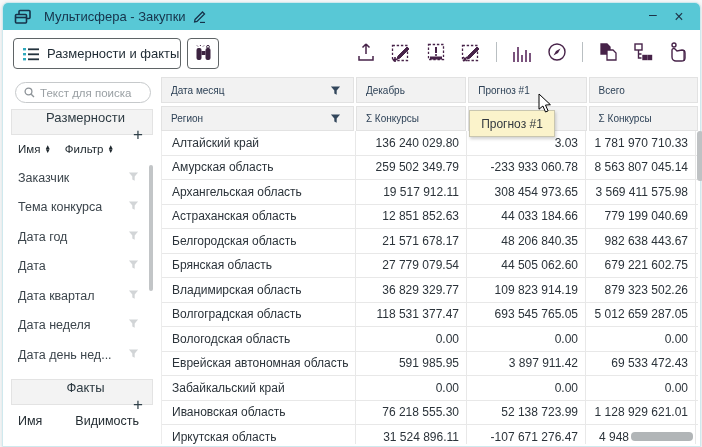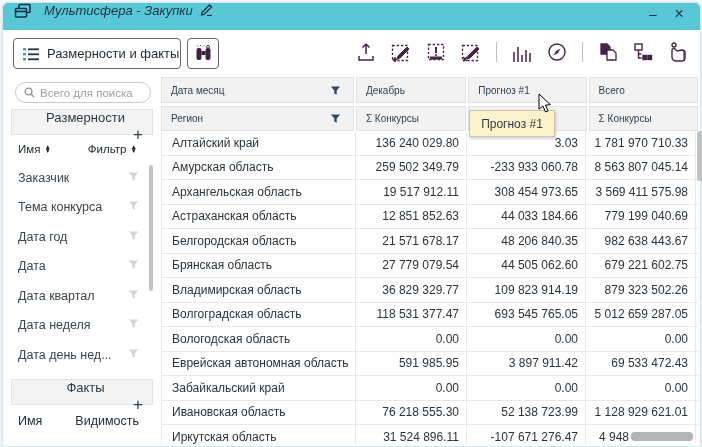--- a/index.html
+++ b/index.html
@@ -1,21 +1,21 @@
 <!DOCTYPE html>
 <html><head>
 <meta charset="utf-8">
 <style>
   html,body{margin:0;padding:0;background:#eef1f2;font-family:"Liberation Sans","DejaVu Sans",sans-serif;}
   .app{position:relative;width:702px;height:447px;background:#f7f9fa;overflow:hidden;}
   .window{position:absolute;left:2px;top:2px;width:697px;height:443px;background:#fff;
           border:1px solid #cfe9ee;border-radius:6px 6px 0 0;box-shadow:0 1px 4px rgba(0,0,0,.12);}
   
   .titlebar{position:absolute;left:0;top:0;right:0;height:27px;background:#58c8d6;border-radius:5px 5px 0 0;
-            display:flex;align-items:flex-start;color:#16324a;font-style:italic;}
+            display:flex;align-items:center;color:#16324a;}
   .win-icon{margin-left:11px;width:18px;height:16px;}
   .title-text{margin-left:12px;font-size:13px;}
   .edit-icon{margin-left:7px;width:14px;height:13px;}
   .tb-spacer{flex:1;}
   .btn-min,.btn-close{width:26px;height:22px;display:flex;align-items:center;justify-content:center;
             color:#1d3347;font-size:15px;cursor:default;}
   .btn-min{font-size:14px;padding-bottom:6px;}
   .btn-close{margin-right:8px;font-size:16px;}
   
   .toolbar{position:absolute;left:0;top:27px;right:0;height:44px;background:#fff;}
@@ -34,21 +34,21 @@
   .search-ph{margin-left:5px;font-size:11.5px;color:#9aa0a4;white-space:nowrap;}
   .side-sec{position:absolute;left:8px;width:142px;height:26px;background:#f3f3f3;border:1px solid #e3e3e3;
             box-sizing:border-box;display:flex;align-items:center;font-size:13px;color:#2d3a42;}
   .sec-dims{top:106px;flex-direction:column;} .sec-facts{top:376px;flex-direction:column;}
   .side-sec .sec-label{margin-left:7px;}
   .side-sec .funnel{margin-left:6px;}
   .side-sec .plus{margin-left:auto;margin-right:9px;font-size:17px;color:#30404a;font-weight:400;}
   .side-cols{position:absolute;left:8px;top:134px;width:142px;height:24px;display:flex;align-items:center;
             font-size:11.5px;color:#222b31;}
   .side-cols .c1{margin-left:7px;display:flex;align-items:center;gap:4px;}
-  .side-cols .c2{margin-left:37px;display:flex;align-items:center;gap:4px;}
+  .side-cols .c2{margin-left:14px;display:flex;align-items:center;gap:4px;}
   .sortglyph{display:inline-flex;flex-direction:column;line-height:4px;font-size:6.5px;color:#1d262c;}
   .side-list{position:absolute;left:8px;top:160px;width:138px;height:215px;overflow:hidden;}
   .side-item{height:29.5px;display:flex;align-items:center;font-size:12.5px;color:#3c454c;}
   .side-item .lbl{margin-left:7px;white-space:nowrap;overflow:hidden;flex:1;}
   .side-item .lf{margin-right:10px;}
   .facts-cols{position:absolute;left:8px;top:404px;width:142px;height:28px;display:flex;align-items:center;
             font-size:12.5px;color:#222b31;}
   .facts-cols .c1{margin-left:7px;} .facts-cols .c2{margin-left:33px;}
   .side-scroll{position:absolute;left:146px;top:162px;width:4px;height:126px;background:#c2c5c7;border-radius:2px;}
   
@@ -189,21 +189,21 @@
         </svg>
           </span>
     </div>
   </div>
 
   <div class="search-pill">
     <svg width="11" height="11" viewBox="0 0 11 11" fill="none" stroke="#8d9398" stroke-width="1.3">
       <circle cx="4.5" cy="4.5" r="3.4"></circle>
           <path d="M7.2 7.2 10 10"></path>
     </svg>
-    <span class="search-ph">Всего для поиска</span>
+    <span class="search-ph">Текст для поиска</span>
   </div>
 
   <div class="side-sec sec-dims">
     <span class="sec-label">Размерности</span>
     <svg class="funnel" width="11" height="11" viewBox="0 0 12 12" fill="#2d3a42">
       <path d="M1 1.5h10L7.3 6v4.5L4.7 9.3V6z"></path>
     </svg>
     <span class="plus">+</span>
   </div>
 

